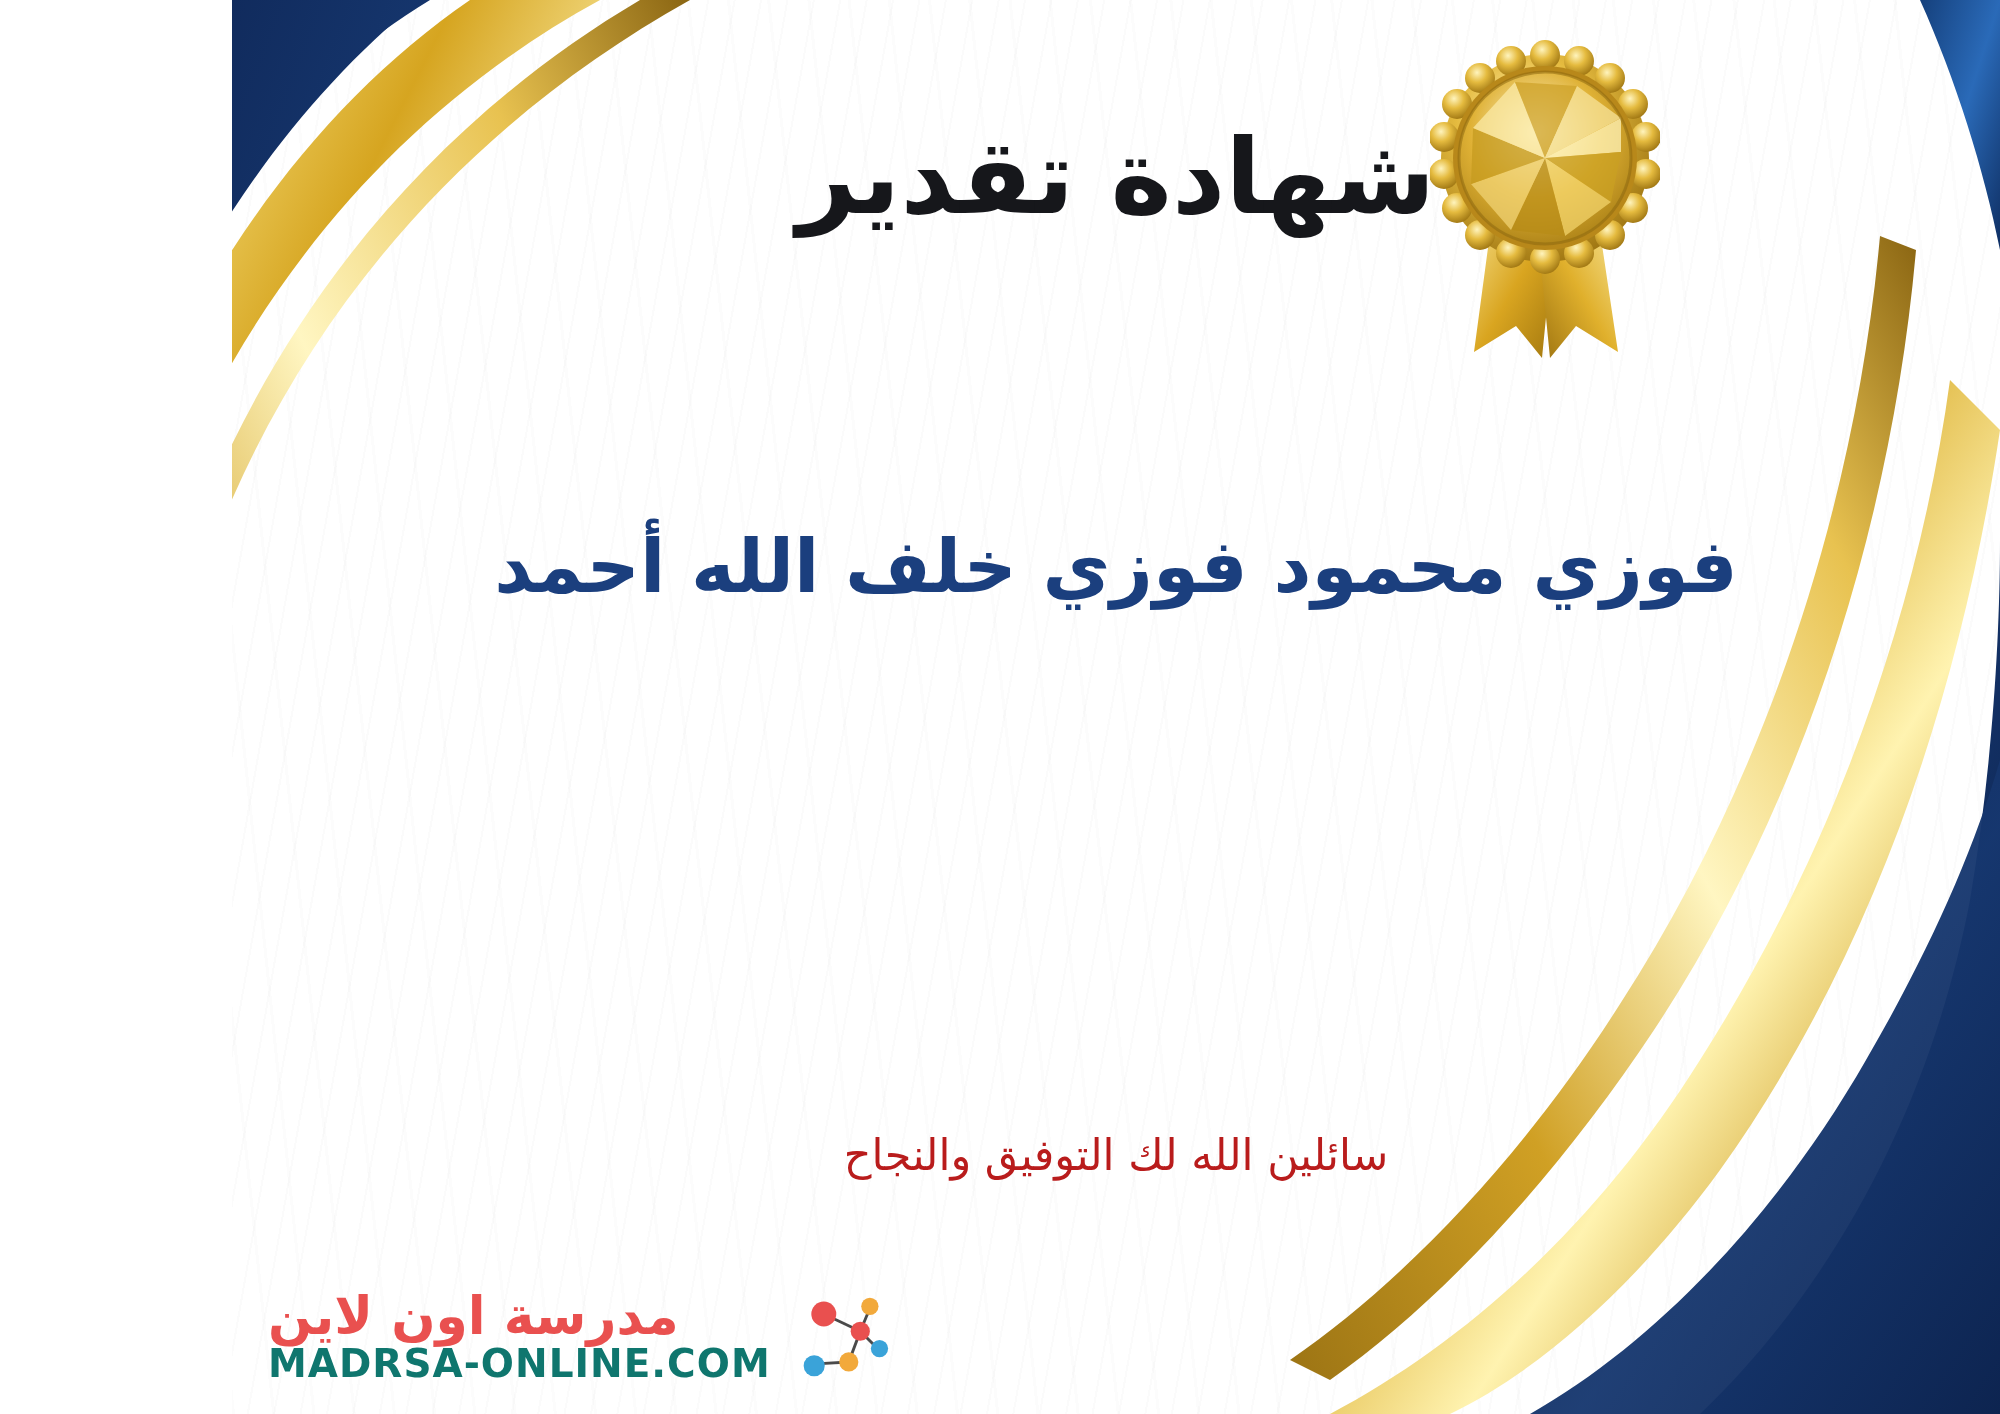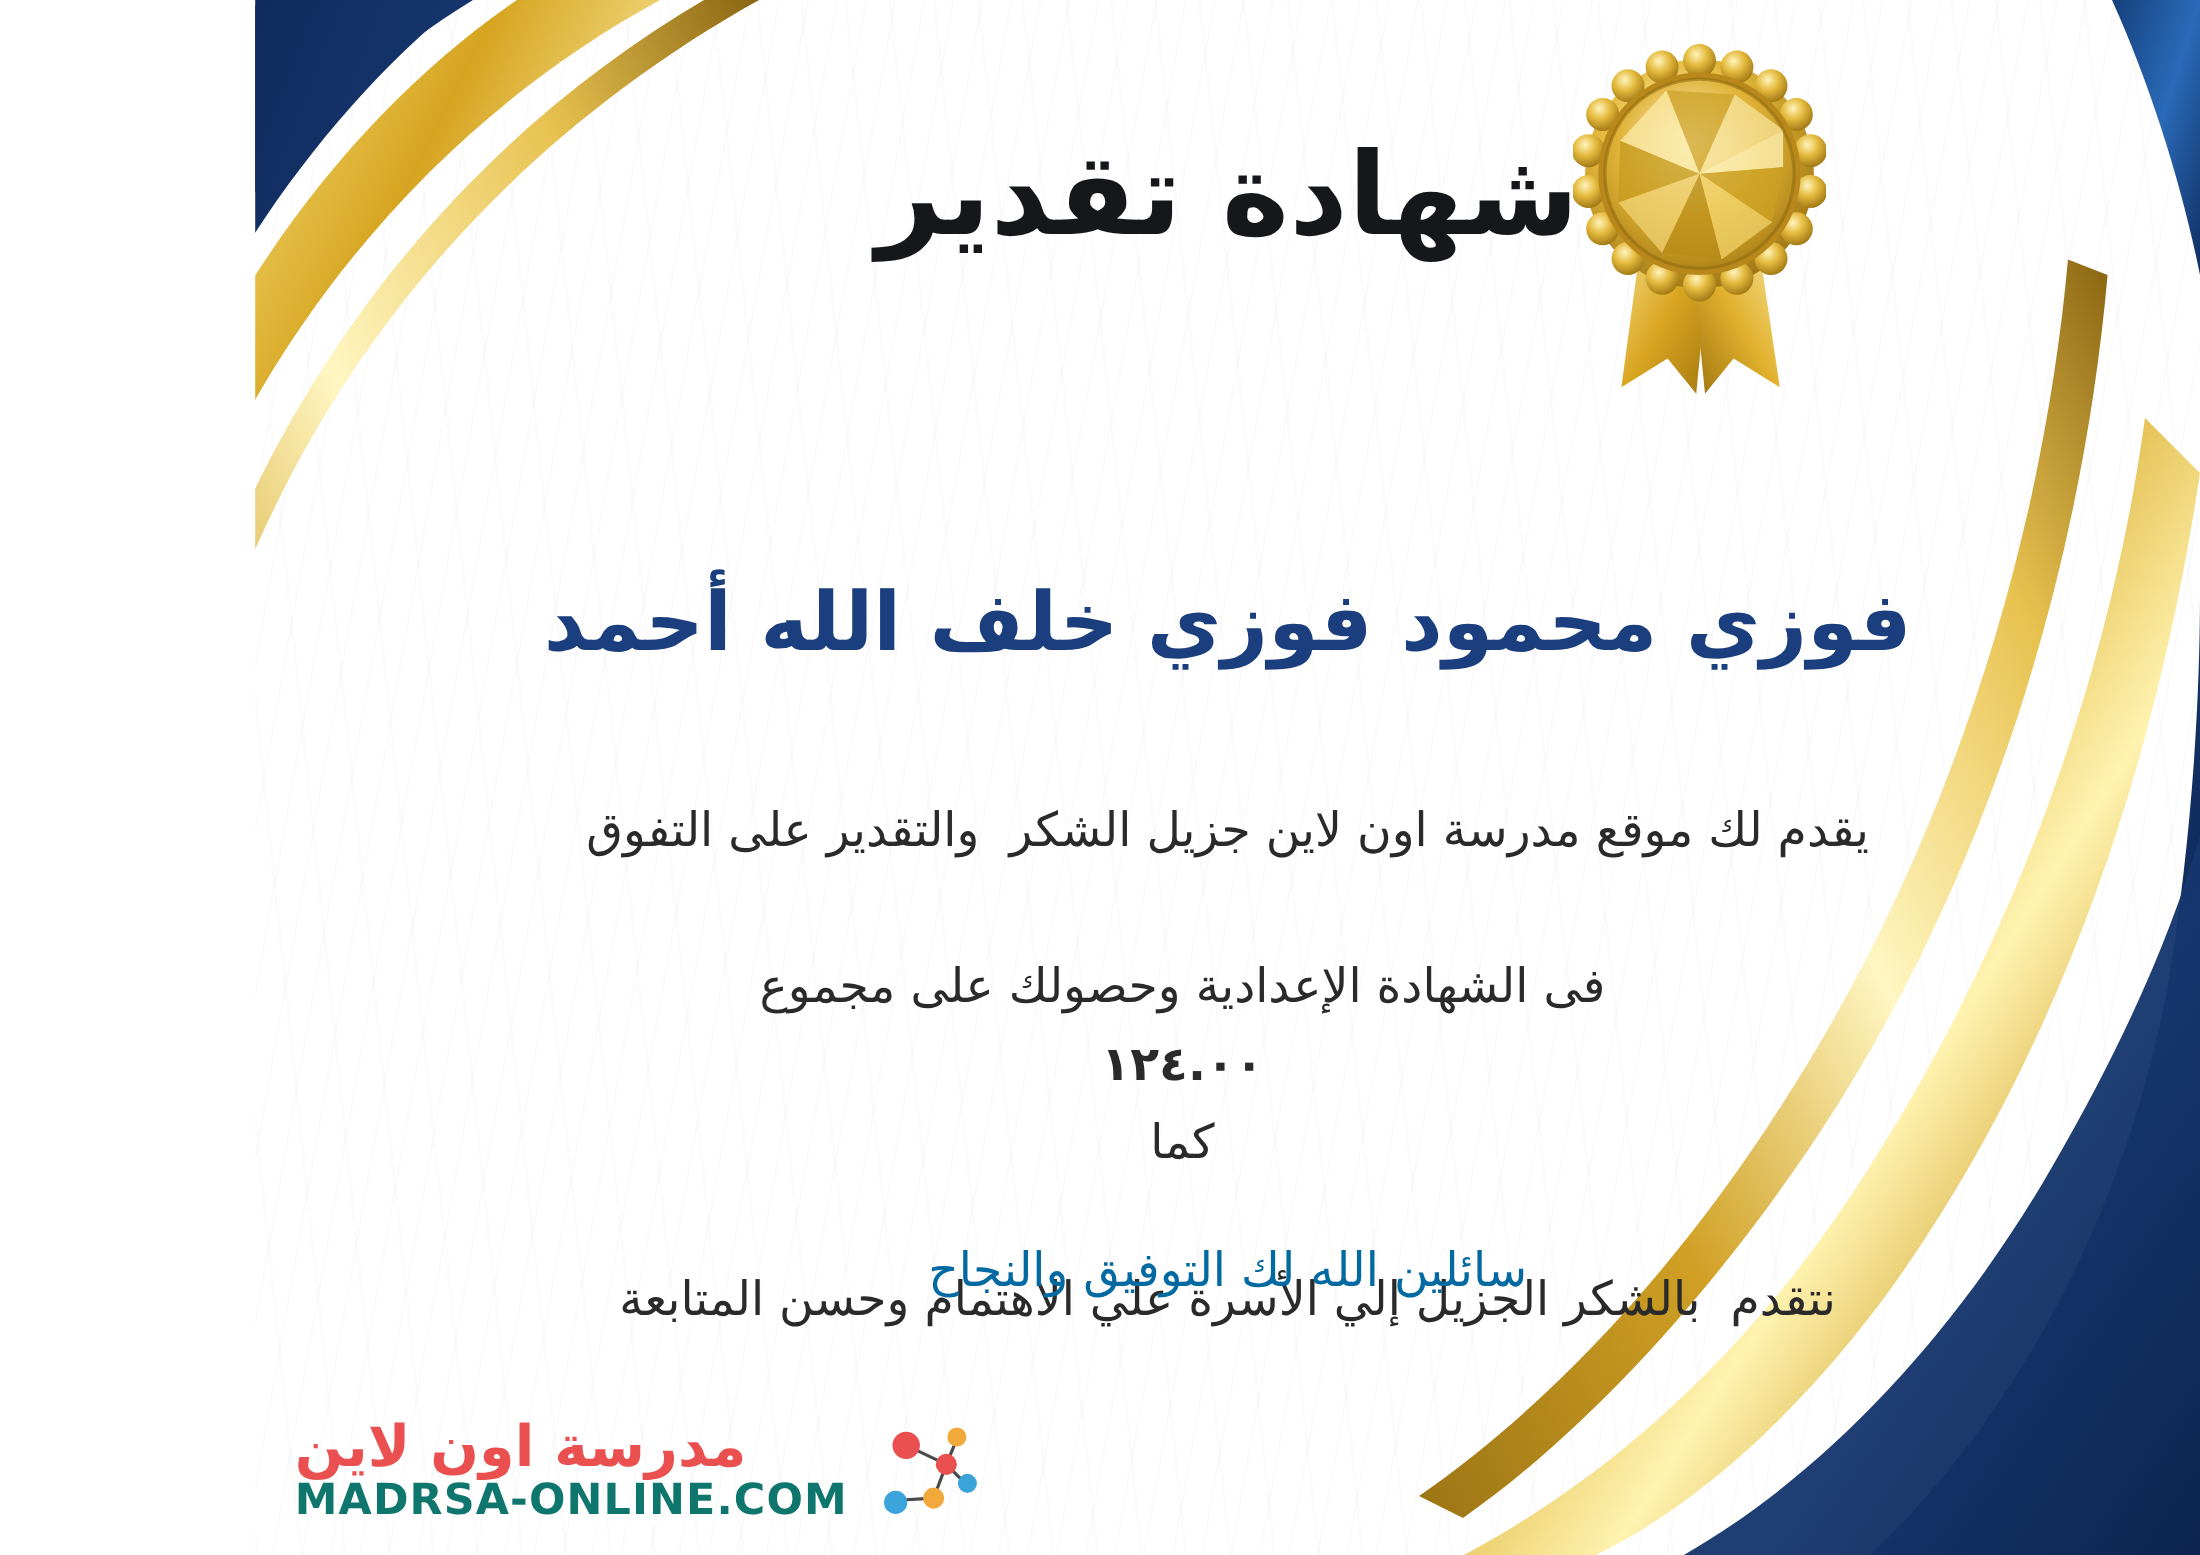--- a/index.html
+++ b/index.html
@@ -115,21 +115,21 @@
     letter-spacing: 2px;
   }
 
   .closing {
     position: absolute;
     top: 1130px;
     left: 0;
     right: 0;
     text-align: center;
     font-size: 43px;
-    color: #0369a1;
+    color: #b91c1c;
     direction: rtl;
   }
 
   
   .brand {
     position: absolute;
     left: 36px;
     bottom: 28px;
     display: flex;
     align-items: center;
@@ -300,29 +300,20 @@
         </g>
         <circle r="86" fill="none" stroke="#8e6a10" stroke-width="3" opacity="0.55"></circle>
       </g>
     </g>
   </svg>
 
   <div class="title">شهادة تقدير</div>
 
   <div class="recipient">فوزي محمود فوزي خلف الله أحمد</div>
 
-  <div class="body-text">
-    <span class="body-line">يقدم لك موقع مدرسة اون لاين جزيل الشكر  والتقدير على التفوق</span>
-    <span class="body-line">
-      <span>فى الشهادة الإعدادية وحصولك على مجموع</span>
-      <span class="grade">١٢٤.٠٠</span>
-      <span>كما</span>
-    </span>
-    <span class="body-line">نتقدم  بالشكر الجزيل إلي الأسرة علي الاهتمام وحسن المتابعة</span>
-  </div>
 
   <div class="closing">سائلين الله لك التوفيق  والنجاح</div>
 
   <div class="brand">
     <div class="brand-text">
       <div class="brand-ar">مدرسة اون لاين</div>
       <div class="brand-en">MADRSA-ONLINE.COM</div>
     </div>
     <svg class="brand-logo" viewBox="0 0 100 100">
       <line x1="30" y1="26" x2="68" y2="44" stroke="#4a4a4a" stroke-width="3"></line>

